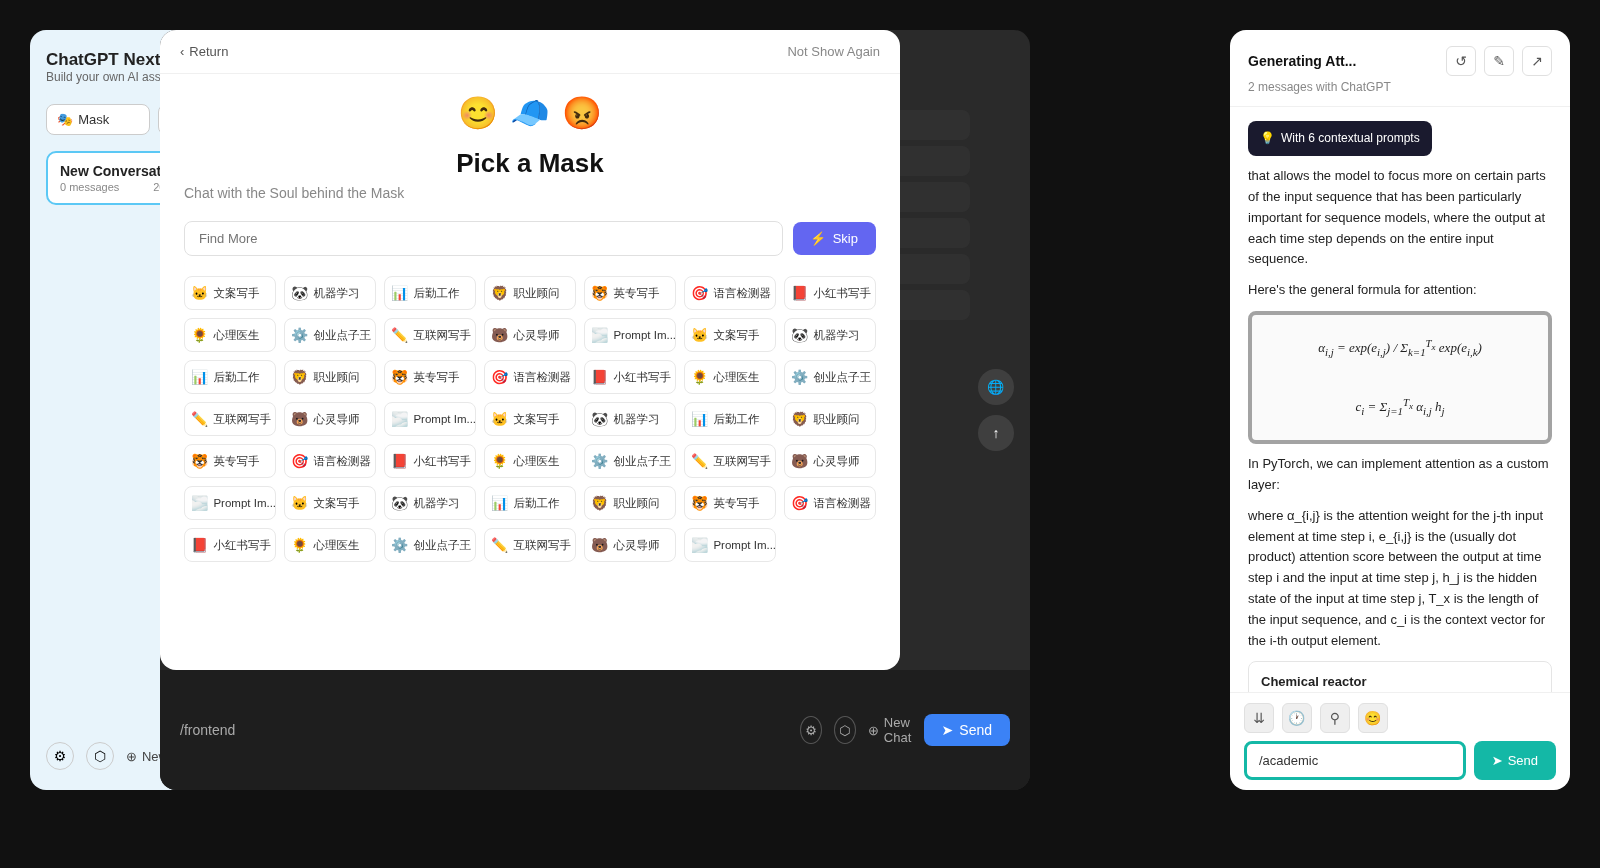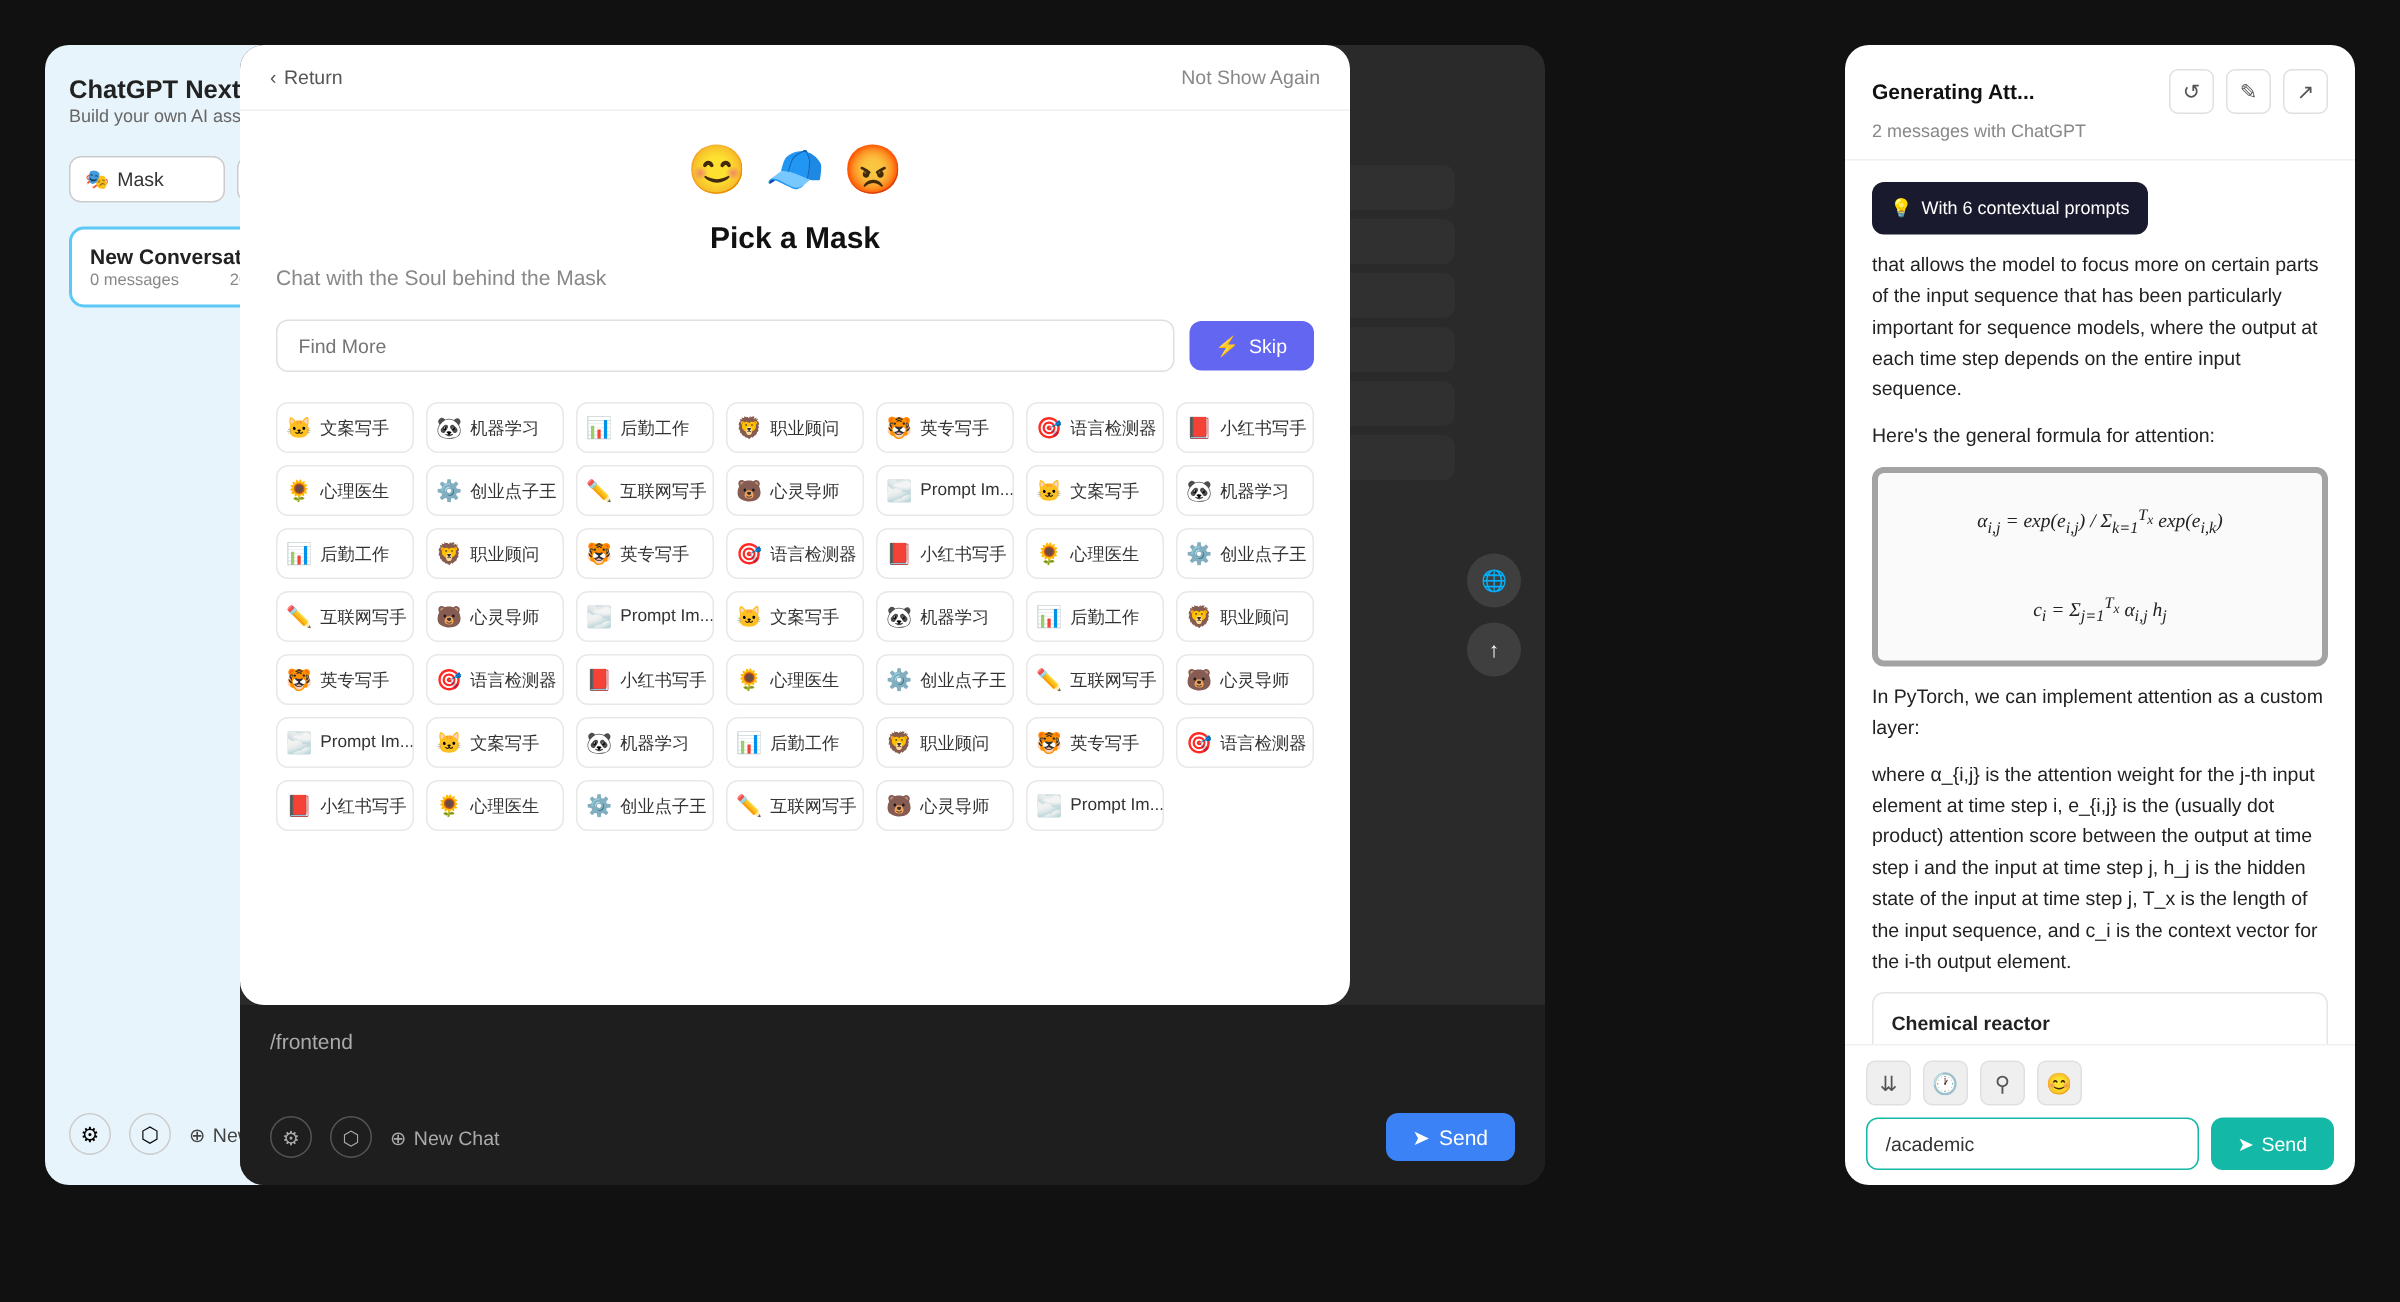--- a/index.html
+++ b/index.html
@@ -134,21 +134,21 @@
     
     .chat-input-area {
       position: absolute;
       bottom: 0;
       left: 0;
       right: 0;
       height: 120px;
       background: #1e1e1e;
       padding: 16px 20px;
       display: flex;
-      flex-direction: column;
+      flex-direction: row;
       justify-content: space-between;
     }
     .chat-input-field {
       color: #aaa;
       font-size: 14px;
       background: transparent;
       border: none;
       outline: none;
       width: 100%;
     }
@@ -283,21 +283,21 @@
       display: flex;
       gap: 12px;
       justify-content: center;
       margin-bottom: 16px;
     }
     .modal-emoji {
       font-size: 32px;
     }
     .modal-title {
       text-align: center;
-      font-size: 20px;
+      font-size: 26px;
       font-weight: 700;
       color: #111;
       margin-bottom: 6px;
     }
     .modal-subtitle {
       text-align: left;
       font-size: 14px;
       color: #888;
       margin-bottom: 20px;
     }
@@ -476,21 +476,21 @@
       font-size: 14px;
       cursor: pointer;
       color: #555;
     }
     .right-input-row {
       display: flex;
       gap: 8px;
     }
     .right-input {
       flex: 1;
-      border: 1px solid #14b8a6;
+      border: 3px solid #14b8a6;
       border-radius: 8px;
       padding: 9px 12px;
       font-size: 13px;
       outline: none;
       color: #333;
     }
     .right-send-btn {
       background: #14b8a6;
       color: white;
       border: none;

